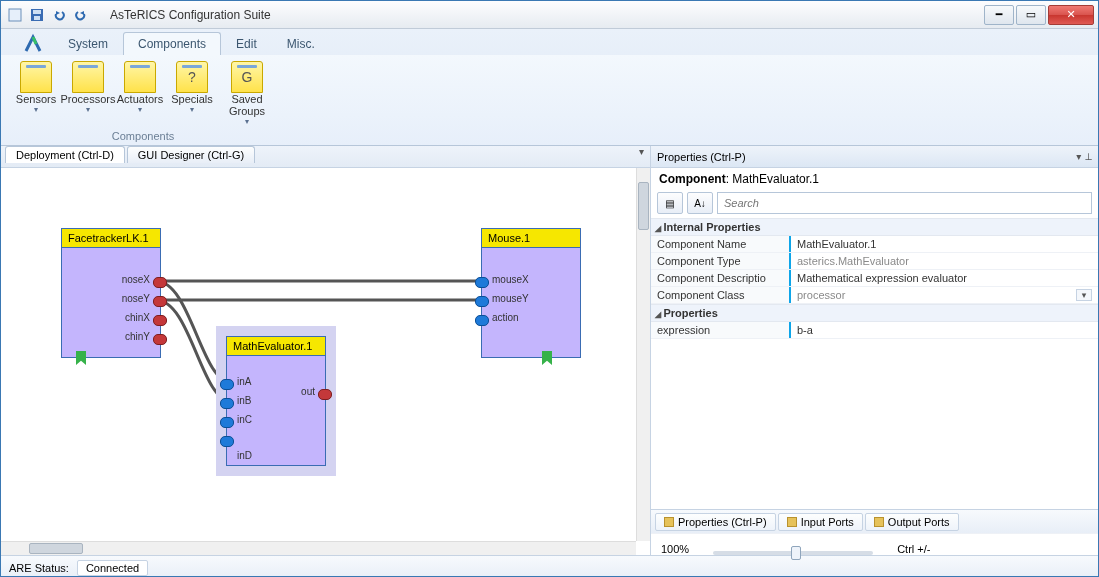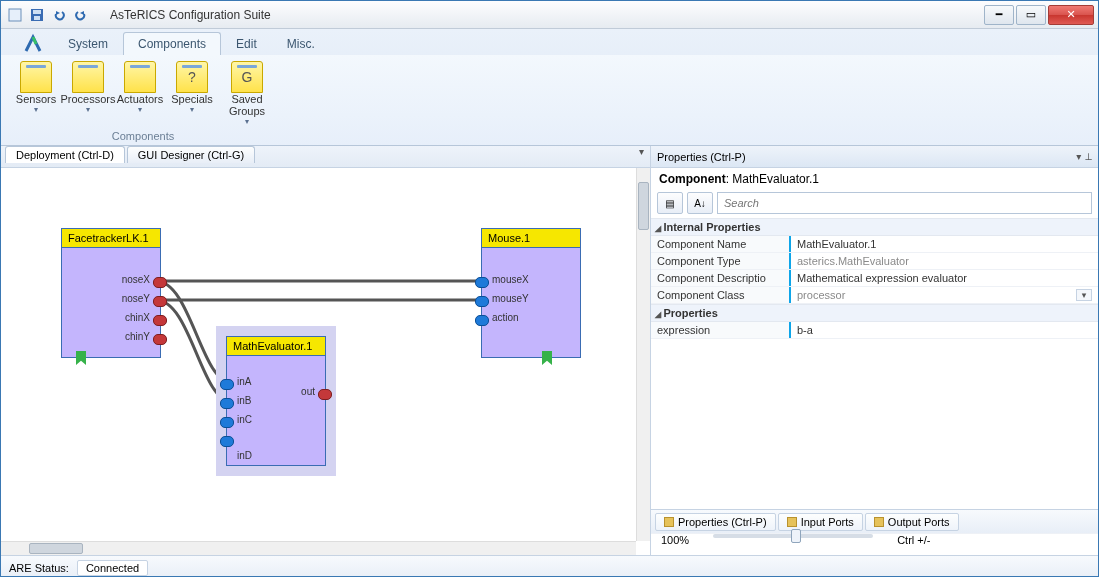--- a/index.html
+++ b/index.html
@@ -72,21 +72,21 @@
 .prop-section::before { content:'◢ '; font-size:8px; color:#555; }
 .prop-row { display:flex; border-bottom:1px solid #eef1f6; }
 .prop-key { width: 140px; padding: 2px 6px; color:#333; background:#f8fafc; border-right:2px solid #0ea5e9; }
 .prop-val { flex:1; padding: 2px 6px; color:#333; }
 .prop-val.dim { color:#8a8a8a; }
 .prop-val.combo { display:flex; }
 .prop-val.combo .dd { margin-left:auto; border:1px solid #c6d3e3; width:16px; text-align:center; font-size:9px; color:#555; background:#f4f7fb; }
 .bottom-tabs { height: 24px; background: linear-gradient(#f7fafd,#e8eef7); border-top:1px solid #c6d3e3; display:flex; align-items:center; padding:0 4px; gap:2px; }
 .bottom-tab { font-size:11px; padding:2px 8px; border:1px solid #c6d3e3; background:linear-gradient(#fdfefe,#eef3fa); border-radius:2px; display:flex; align-items:center; gap:4px; }
 .bottom-tab .ico8 { width:10px; height:10px; background:#e6c25a; border:1px solid #b9922e; }
-.zoom-row { height: 22px; display:flex; align-items:flex-start; padding: 0 10px; gap:24px; font-size:11px; border-top:1px solid #eef1f6; }
+.zoom-row { height: 22px; display:flex; align-items:flex-end; padding: 0 10px; gap:24px; font-size:11px; border-top:1px solid #eef1f6; }
 .slider { flex:0 0 160px; height:4px; background:#d6dde6; position:relative; border-radius:2px; }
 .slider .thumb { position:absolute; top:-5px; left:78px; width:10px; height:14px; background:#eef3fa; border:1px solid #8fa5bc; border-radius:2px; }
 
 
 .statusbar { height: 24px; background: linear-gradient(#f7fafd,#e8eef7); border-top:1px solid #c6d3e3; display:flex; align-items:center; font-size:11px; padding:0 8px; gap:8px; }
 .status-box { border:1px solid #c6d3e3; padding:1px 8px; background:#fff; border-radius:2px; }
 </style>
 </head>
 <body>
 

